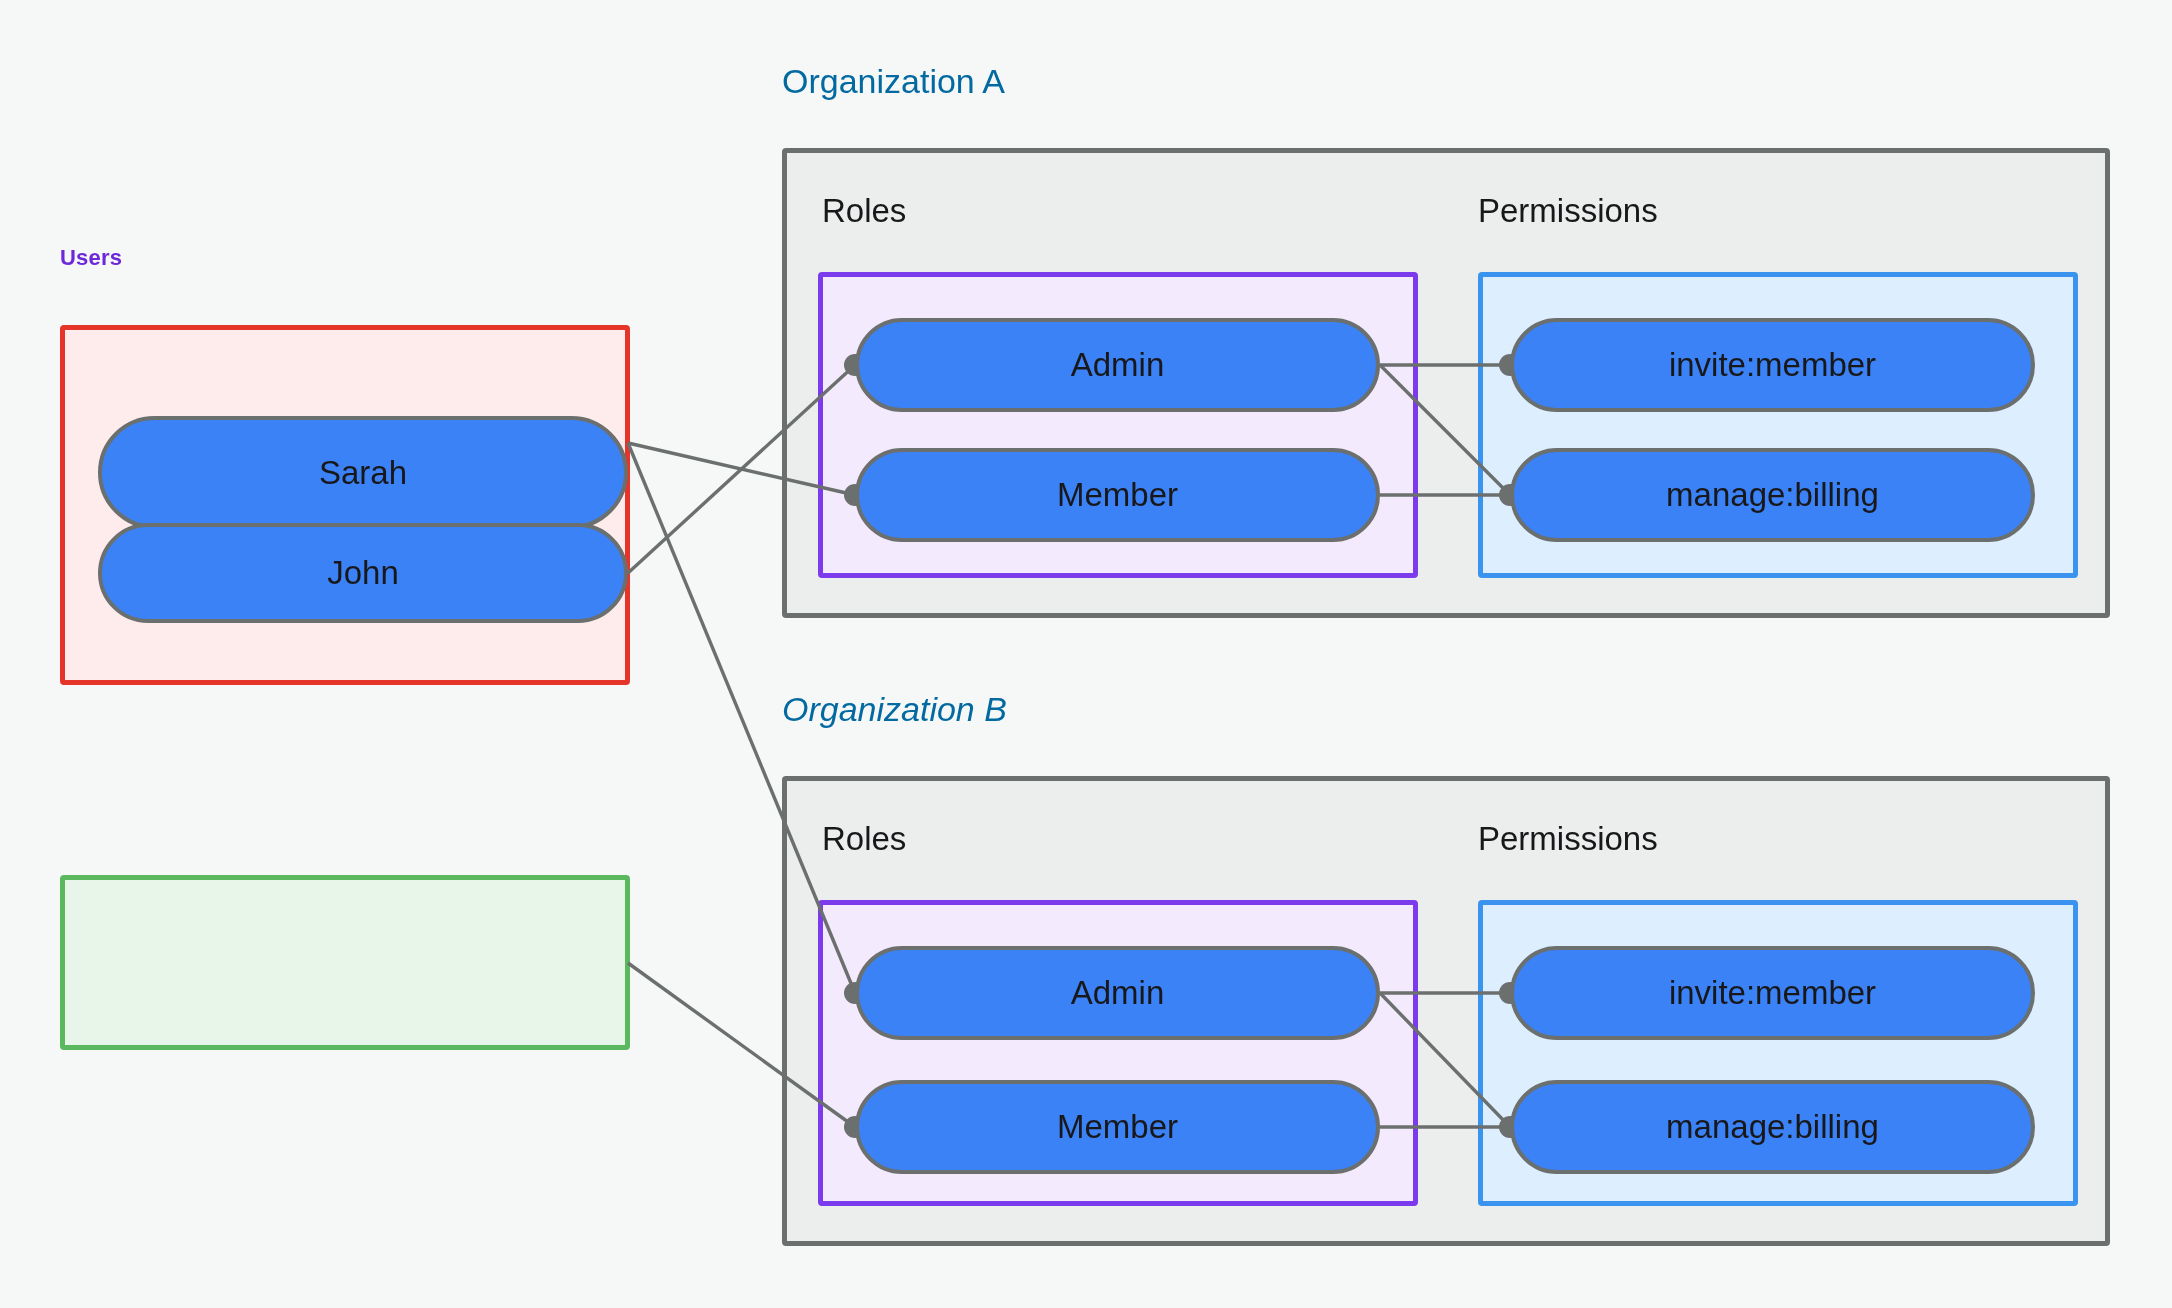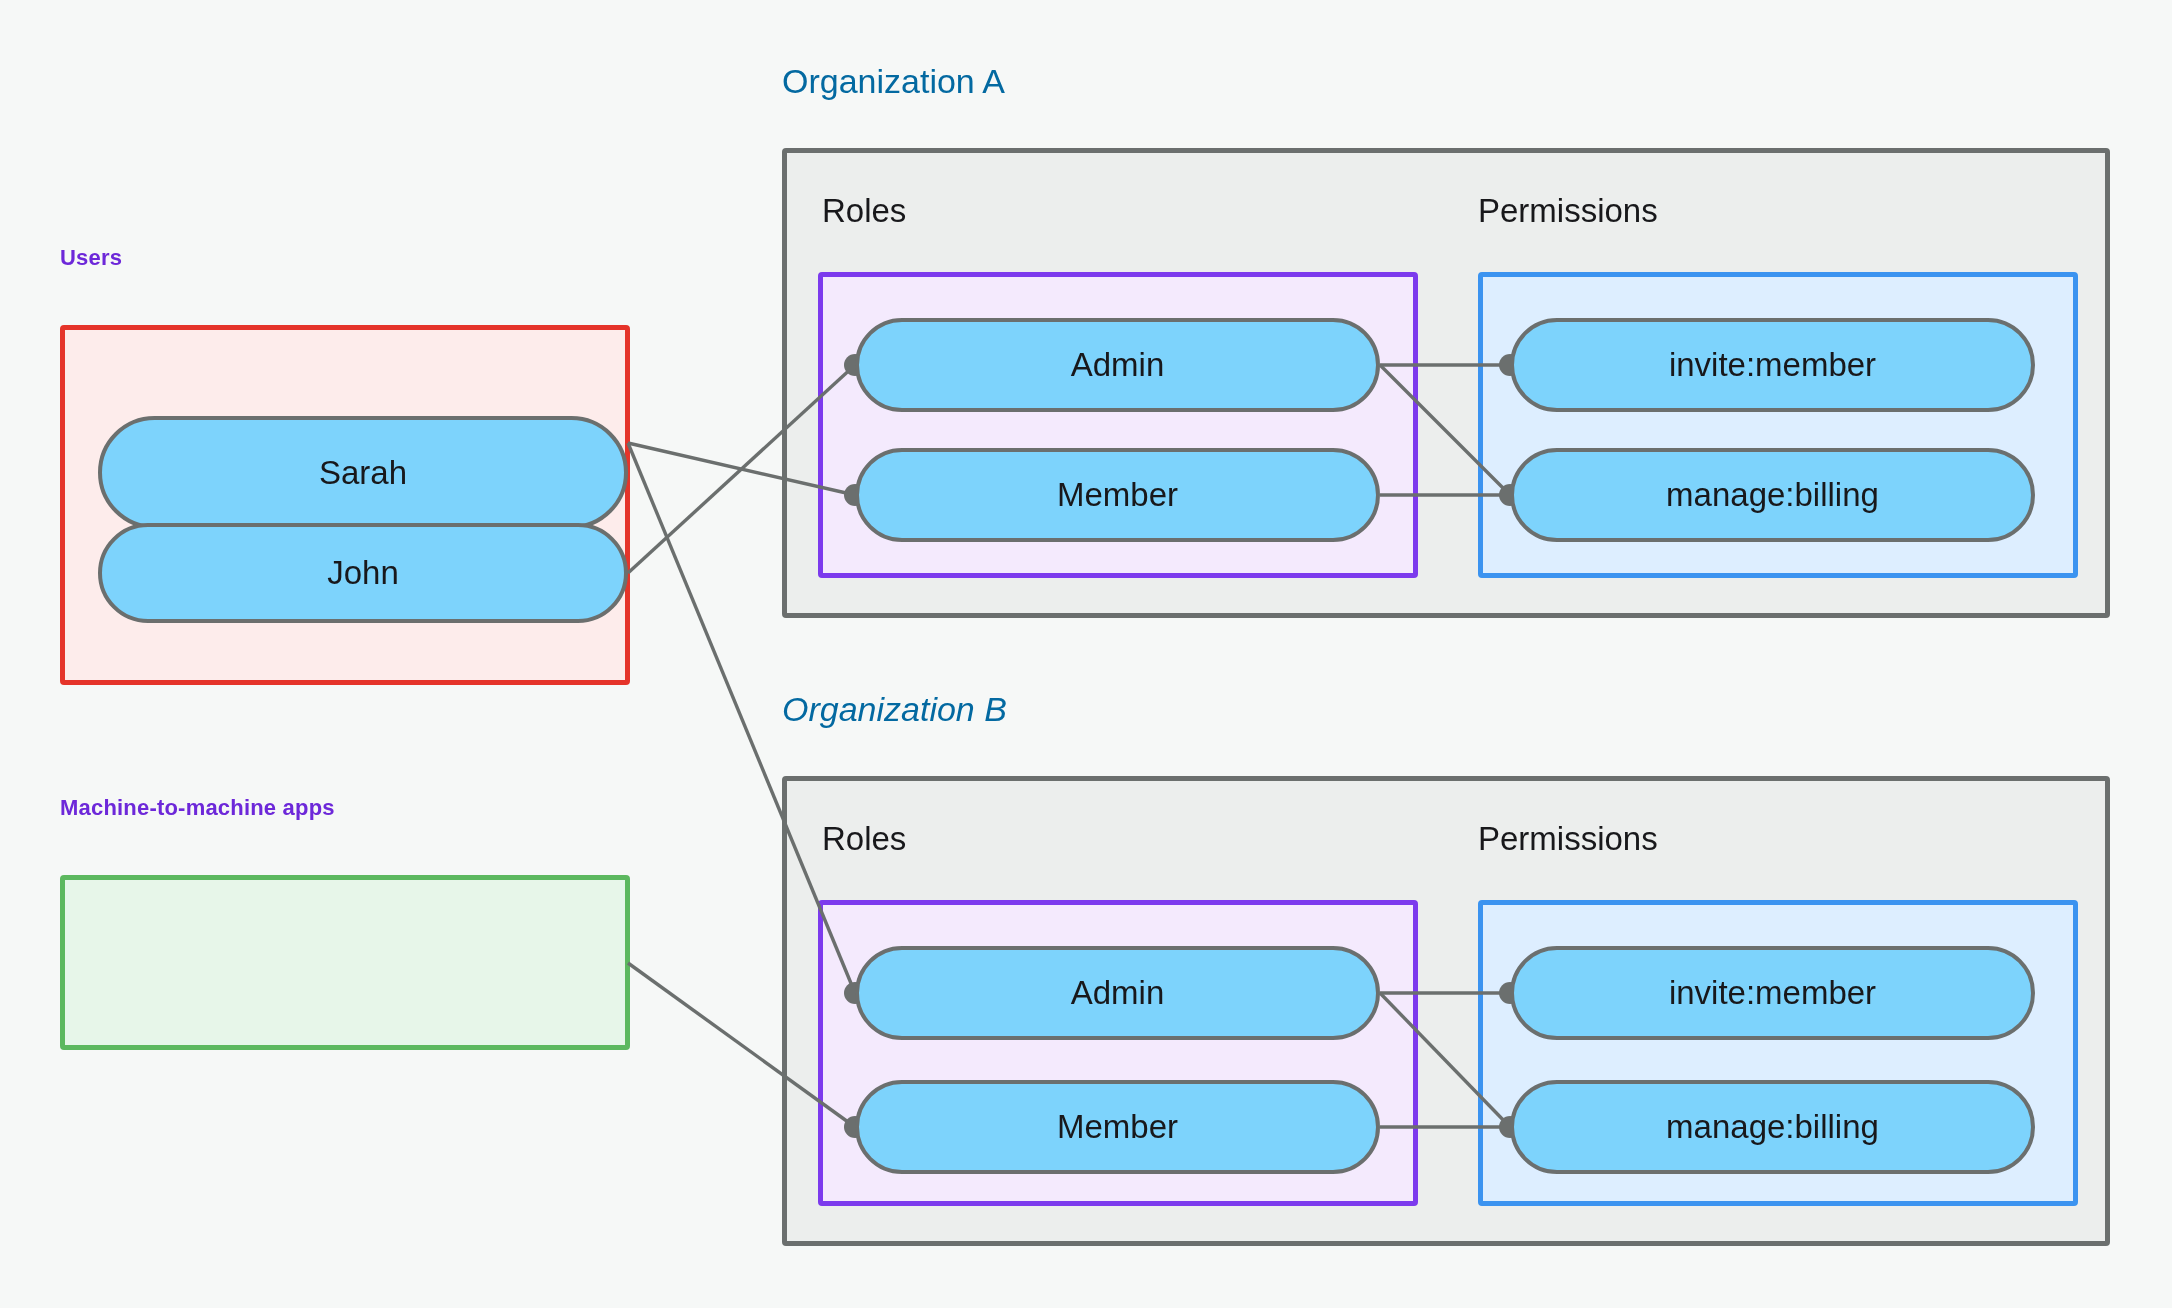--- a/index.html
+++ b/index.html
@@ -49,21 +49,21 @@
   .box-users      { background: #fdeceb; border: 5px solid #e5342a; }
   .box-m2m        { background: #e7f6e9; border: 5px solid #5cb85f; }
   .box-org        { background: #eceeed; border: 5px solid #6b6f6e; }
   .box-roles      { background: #f4eafd; border: 5px solid #7c3aed; }
   .box-perms      { background: #ddeeff; border: 5px solid #3b93f0; }
 
   
   .pill {
     position: absolute;
     box-sizing: border-box;
-    background: #7dd3fc;
+    background: #3b82f6;
     border: 4px solid #6b6f6e;
     border-radius: 999px;
     display: flex;
     align-items: center;
     justify-content: center;
     font-size: 33px;
     color: #18181b;
     white-space: nowrap;
     z-index: 6;
   }
@@ -128,21 +128,20 @@
   <div class="box box-users" style="left:60px; top:325px; width:570px; height:360px;"></div>
 
   <div class="pill" style="left:98px; top:416px; width:530px; height:113px;text-align:right;">
     <span>Sarah</span>
   </div>
 
   <div class="pill" style="left:98px; top:523px; width:530px; height:100px;">
     <span>John</span>
   </div>
 
-  <div class="caption" style="left:60px; top:795px;">Machine-to-machine apps</div>
 
   <div class="box box-m2m" style="left:60px; top:875px; width:570px; height:175px;"></div>
 
 
   <div class="org-caption" style="left:782px; top:62px;">Organization A</div>
 
   <div class="box box-org" style="left:782px; top:148px; width:1328px; height:470px;"></div>
 
   <div class="group-caption" style="left:822px; top:192px;">Roles</div>
 

